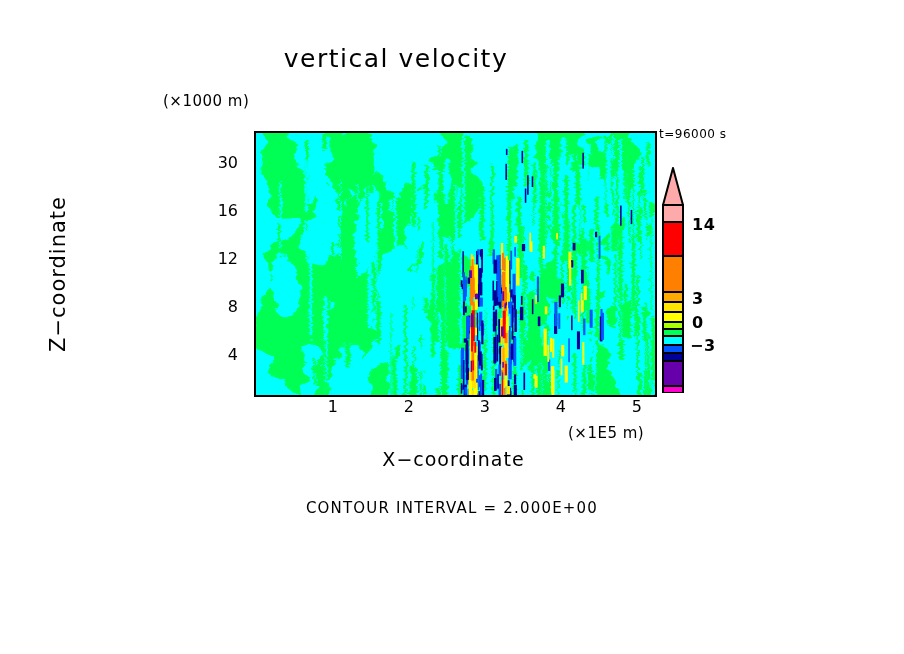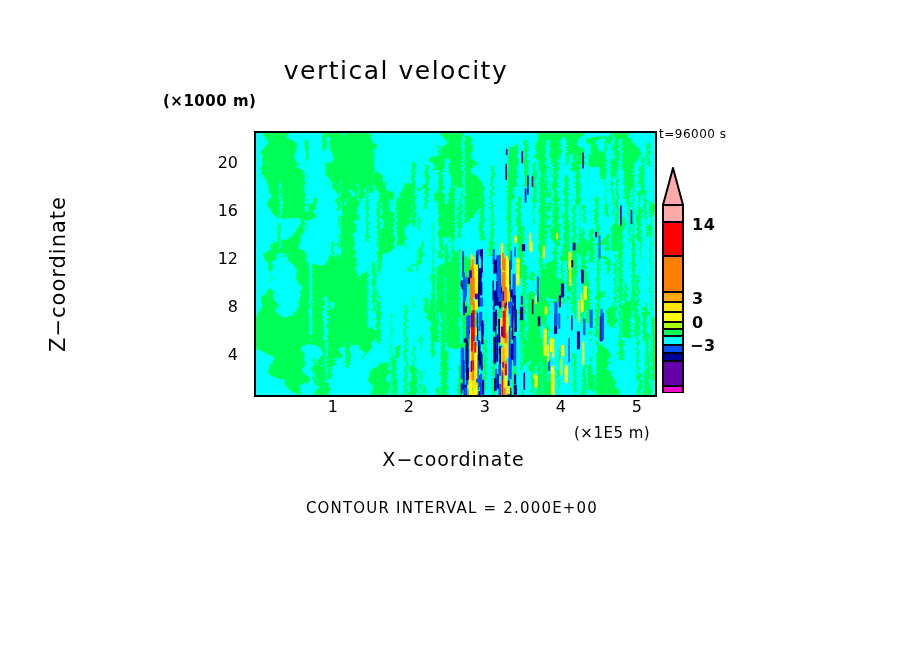--- a/index.html
+++ b/index.html
@@ -9,45 +9,45 @@
     font-family:"DejaVu Sans", sans-serif;
     color:#000000;
     position:relative;
     overflow:hidden;
   }
   .fig{position:absolute;left:0;top:0;width:904px;height:654px;}
 
   .txt{position:absolute;white-space:nowrap;color:#000;}
 
   #title{
-    left:0;top:56px;width:792px;text-align:center;
+    left:0;top:44px;width:792px;text-align:center;
     font-size:25px;letter-spacing:1.5px;font-weight:400;
   }
-  #zunit{left:163px;top:92px;font-size:15px;letter-spacing:0.5px;font-weight:bold;}
+  #zunit{left:163px;top:92px;font-size:15px;letter-spacing:0.5px;}
   #tlabel{left:659px;top:127px;font-size:12px;letter-spacing:0.5px;}
 
   #plotframe{
     position:absolute;left:254px;top:131px;width:399px;height:262px;
     border:2px solid #000;box-sizing:content-box;background:#00ffff;
     overflow:hidden;
   }
   #plotframe svg{display:block;width:399px;height:262px;}
 
   .ytick{position:absolute;right:0;font-size:16px;text-align:right;}
   #yticks{position:absolute;left:180px;top:131px;width:66px;height:262px;}
 
   #xticks{position:absolute;left:254px;top:397px;width:399px;height:26px;}
   .xtick{position:absolute;transform:translateX(-50%);font-size:16px;letter-spacing:0.5px;}
 
   #ylabel{
     position:absolute;left:-62px;top:262px;width:240px;text-align:center;
     transform:rotate(-90deg);transform-origin:center center;
     font-size:21px;letter-spacing:1px;
   }
-  #xunit{left:568px;top:424px;font-size:15px;letter-spacing:0.5px;margin-left:6px;}
+  #xunit{left:568px;top:424px;font-size:15px;letter-spacing:0.5px;}
   #xlabel{left:254px;top:448px;width:399px;text-align:center;font-size:19px;letter-spacing:1px;}
   #caption{left:0;top:499px;width:904px;text-align:center;font-size:15px;letter-spacing:1.2px;}
 
   #colorbar{position:absolute;left:661px;top:167px;width:24px;height:226px;}
   #colorbar svg{display:block;}
   .cblabel{position:absolute;font-size:16px;font-weight:bold;letter-spacing:0.5px;transform:translateY(-50%);}
 </style>
 </head>
 <body>
 
@@ -753,21 +753,21 @@
           <rect x="268.77180576324463" y="55.552102863788605" width="1.6" height="14.24433708190918" fill="#000096"></rect>
           <rect x="275.67829728126526" y="43.3114772439003" width="1.6" height="10.709346771240234" fill="#000096"></rect>
           <rect x="249.89266633987427" y="15.850281059741974" width="1.6" height="6.237429618835449" fill="#000096"></rect>
           <rect x="249.37077552080154" y="30.80690884590149" width="1.6" height="16.16056251525879" fill="#000096"></rect>
           <rect x="374.65978503227234" y="76.92172074317932" width="1.6" height="14.196733474731445" fill="#000096"></rect>
         </g>
     </svg>
   </div>
 
   <div id="yticks">
-    <span class="ytick" style="top:31px;right:8px;position:absolute;transform:translateY(-50%);">20</span>
+    <span class="ytick" style="top:31px;right:8px;position:absolute;transform:translateY(-50%);">30</span>
     <span class="ytick" style="top:79px;right:8px;position:absolute;transform:translateY(-50%);">16</span>
     <span class="ytick" style="top:127px;right:8px;position:absolute;transform:translateY(-50%);text-align:center;">12</span>
     <span class="ytick" style="top:175px;right:8px;position:absolute;transform:translateY(-50%);">8</span>
     <span class="ytick" style="top:223px;right:8px;position:absolute;transform:translateY(-50%);">4</span>
   </div>
 
   <div id="xticks">
     <span class="xtick" style="left:79px;">1</span>
     <span class="xtick" style="left:155px;">2</span>
     <span class="xtick" style="left:231px;">3</span>

